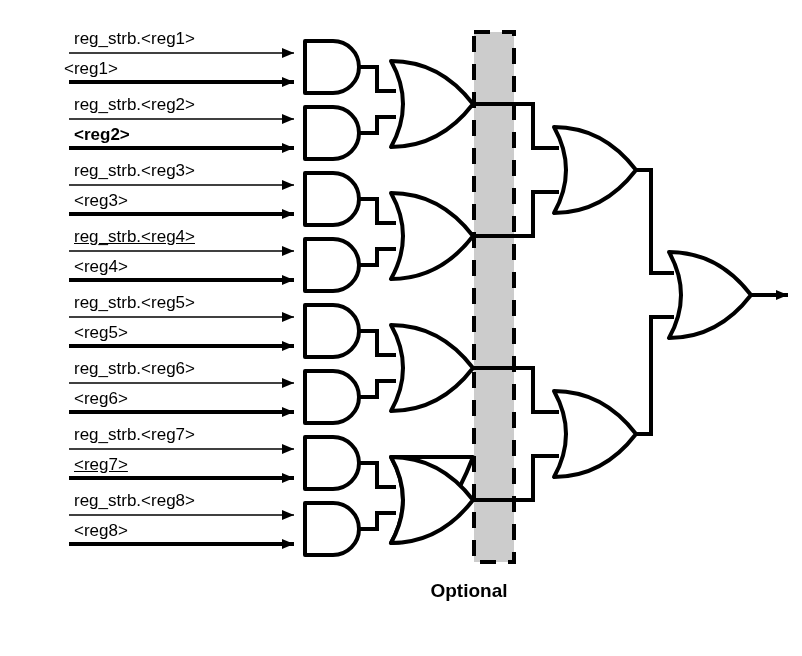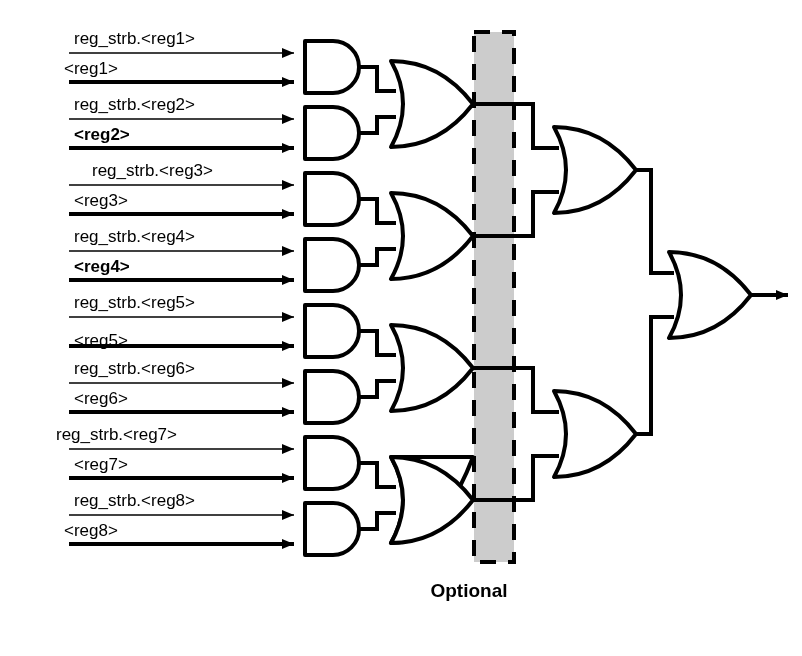--- a/index.html
+++ b/index.html
@@ -138,33 +138,33 @@
 
     <line x1="715" y1="295" x2="752" y2="295" stroke="#000000" stroke-width="4" marker-end="url(#arw)"></line>
   </svg>
 
   <div class="sig-label" style="left:38px;top:30px;">reg_strb.&lt;reg1&gt;</div>
   <div class="sig-label" style="left:28px;top:60px;">&lt;reg1&gt;</div>
 
   <div class="sig-label" style="left:38px;top:96px;">reg_strb.&lt;reg2&gt;</div>
   <div class="sig-label" style="left:38px;top:126px;font-weight:bold;">&lt;reg2&gt;</div>
 
-  <div class="sig-label" style="left:56px;top:162px;">reg_strb.&lt;reg3&gt;</div>
+  <div class="sig-label" style="left:38px;top:162px;">reg_strb.&lt;reg3&gt;</div>
   <div class="sig-label" style="left:38px;top:192px;text-align:center;">&lt;reg3&gt;</div>
 
-  <div class="sig-label" style="left:38px;top:228px;">reg_strb.&lt;reg4&gt;</div>
-  <div class="sig-label" style="left:38px;top:258px;font-weight:bold;">&lt;reg4&gt;</div>
+  <div class="sig-label" style="left:38px;top:228px;text-decoration:underline;">reg_strb.&lt;reg4&gt;</div>
+  <div class="sig-label" style="left:38px;top:258px;">&lt;reg4&gt;</div>
 
   <div class="sig-label" style="left:38px;top:294px;">reg_strb.&lt;reg5&gt;</div>
-  <div class="sig-label" style="left:38px;top:332px;">&lt;reg5&gt;</div>
+  <div class="sig-label" style="left:38px;top:324px;">&lt;reg5&gt;</div>
 
   <div class="sig-label" style="left:38px;top:360px;">reg_strb.&lt;reg6&gt;</div>
   <div class="sig-label" style="left:38px;top:390px;text-align:center;">&lt;reg6&gt;</div>
 
-  <div class="sig-label" style="left:20px;top:426px;">reg_strb.&lt;reg7&gt;</div>
-  <div class="sig-label" style="left:38px;top:456px;">&lt;reg7&gt;</div>
+  <div class="sig-label" style="left:38px;top:426px;">reg_strb.&lt;reg7&gt;</div>
+  <div class="sig-label" style="left:38px;top:456px;text-decoration:underline;">&lt;reg7&gt;</div>
 
   <div class="sig-label" style="left:38px;top:492px;">reg_strb.&lt;reg8&gt;</div>
-  <div class="sig-label" style="left:28px;top:522px;">&lt;reg8&gt;</div>
+  <div class="sig-label" style="left:38px;top:522px;">&lt;reg8&gt;</div>
 
   <div class="caption" id="cap1">Optional</div>
 
 </div>
 
 </body></html>

